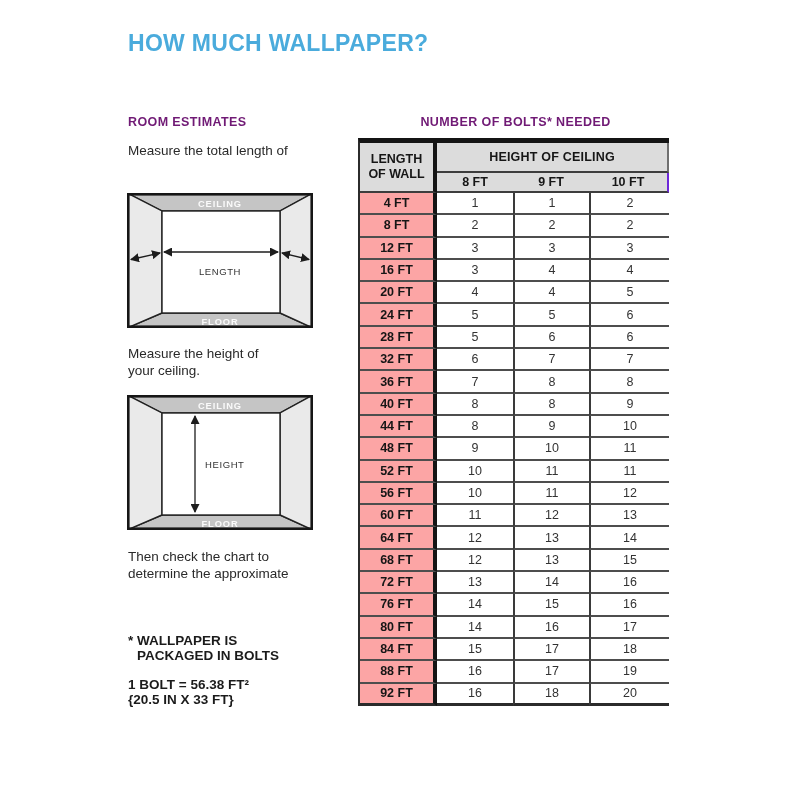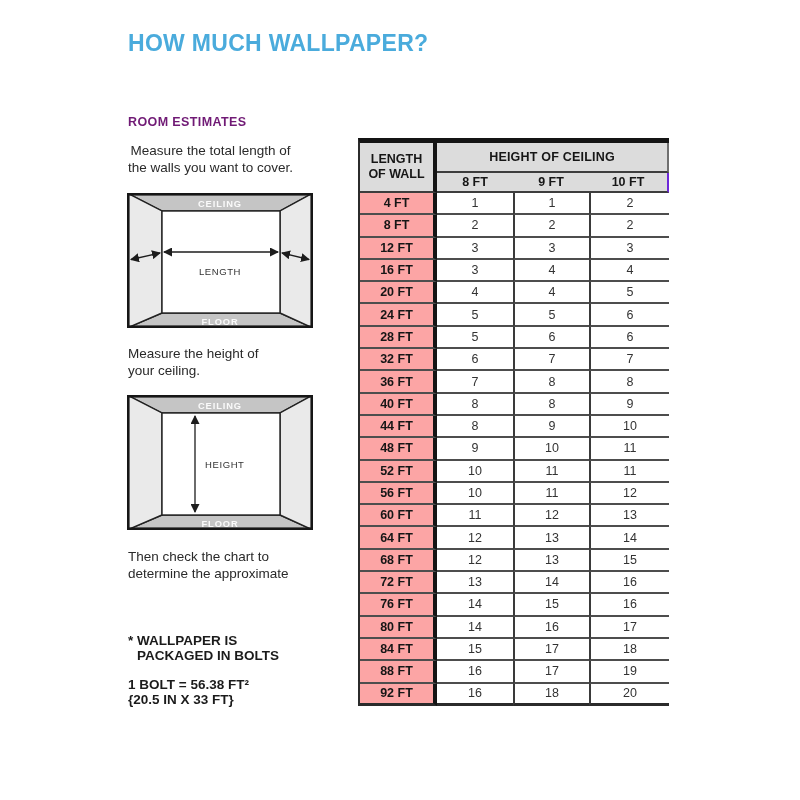--- a/index.html
+++ b/index.html
@@ -55,24 +55,24 @@
   tbody tr:last-child th.wall, tbody tr:last-child td { border-bottom:3px solid #2b2b2b; }
 </style>
 </head>
 <body>
 
 <div class="canvas">
 
   <div class="page-title">HOW MUCH WALLPAPER?</div>
 
   <div id="room-heading" class="sec-heading">ROOM ESTIMATES</div>
+  <div id="table-heading" class="sec-heading">NUMBER OF BOLTS* NEEDED</div>
 
   <div id="step1" class="para">
     <div>Measure the total length of</div>
-    <div>the walls you want to cover.</div>
   </div>
 
   <svg id="room1" class="room" viewBox="0 0 186 135">
     <defs>
       <marker id="ah1" markerWidth="9" markerHeight="9" refX="8" refY="4.5" orient="auto-start-reverse" markerUnits="userSpaceOnUse">
         <path d="M0,0 L9,4.5 L0,9 Z" fill="#1d1d1d"></path>
       </marker>
     </defs>
     <polygon class="cf" points="0,0 186,0 153,18 35,18"></polygon>
     <polygon class="cf" points="0,135 186,135 153,120 35,120"></polygon>

